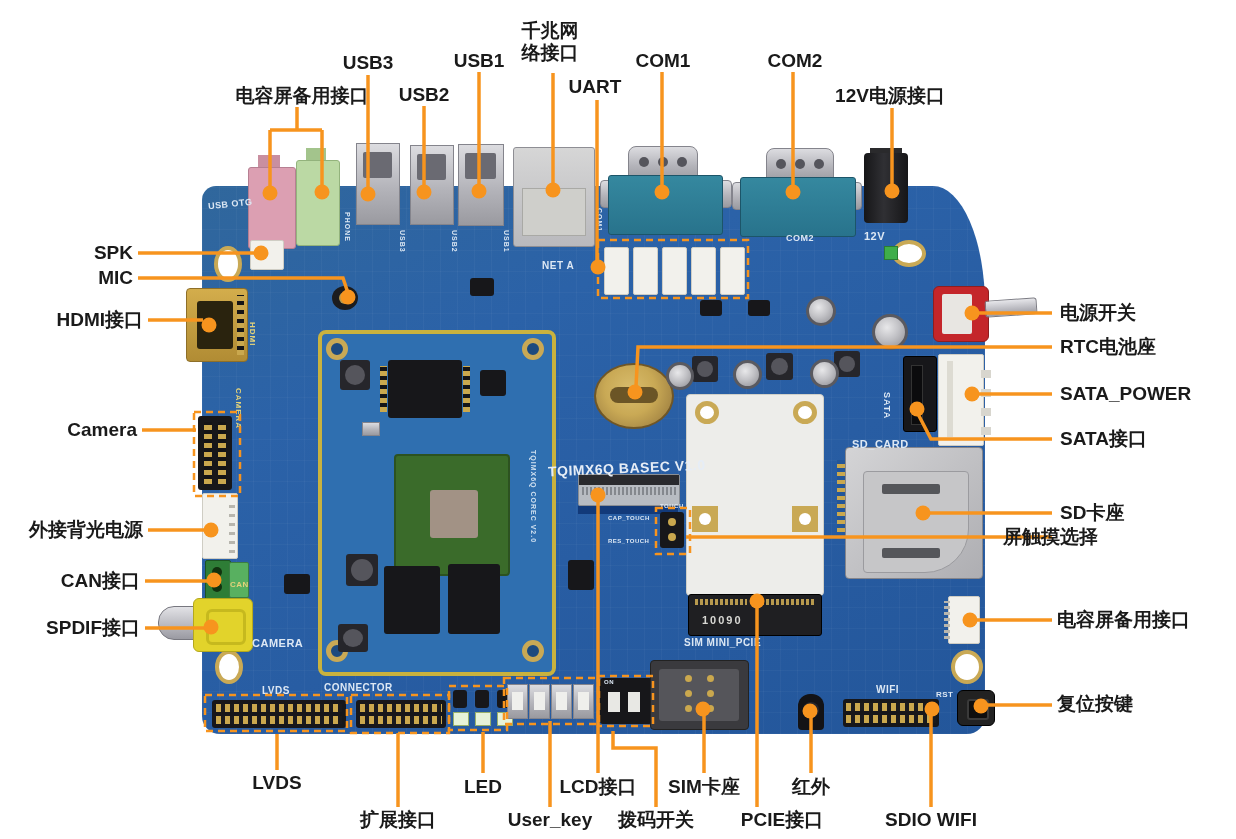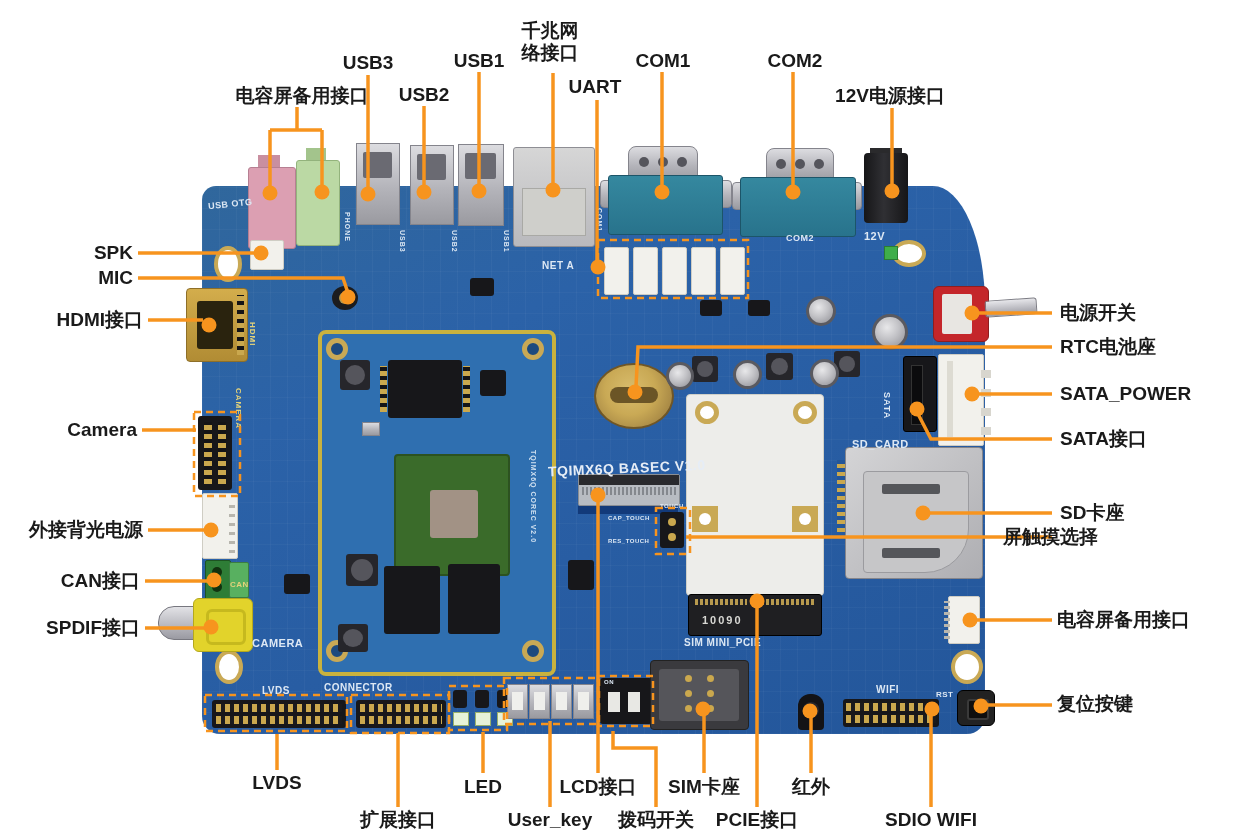--- a/index.html
+++ b/index.html
@@ -412,17 +412,17 @@
   <div class="label" style="left:1057px;top:609px;">电容屏备用接口</div>
   <div class="label" style="left:1057px;top:693px;">复位按键</div>
 
   <div class="label ctr" style="left:277px;top:772px;">LVDS</div>
   <div class="label ctr" style="left:398px;top:809px;">扩展接口</div>
   <div class="label ctr" style="left:483px;top:776px;">LED</div>
   <div class="label ctr" style="left:550px;top:809px;">User_key</div>
   <div class="label ctr" style="left:598px;top:776px;">LCD接口</div>
   <div class="label ctr" style="left:656px;top:809px;">拨码开关</div>
   <div class="label ctr" style="left:704px;top:776px;">SIM卡座</div>
-  <div class="label ctr" style="left:757px;top:809px;">PCIE接口</div>
+  <div class="label ctr" style="left:782px;top:809px;">PCIE接口</div>
   <div class="label ctr" style="left:811px;top:776px;">红外</div>
   <div class="label ctr" style="left:931px;top:809px;">SDIO WIFI</div>
 
 </div>
 
 </body></html>

